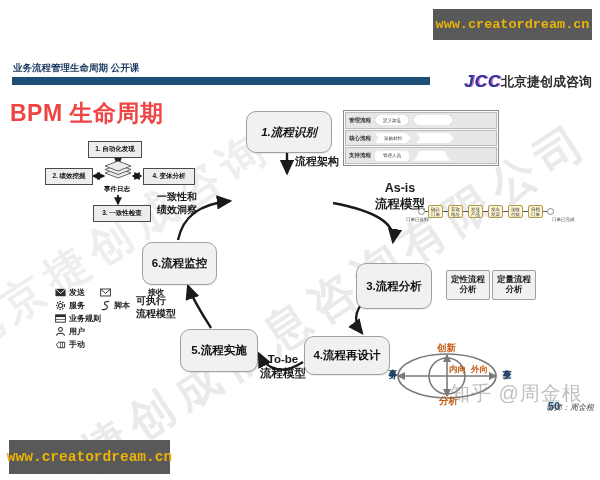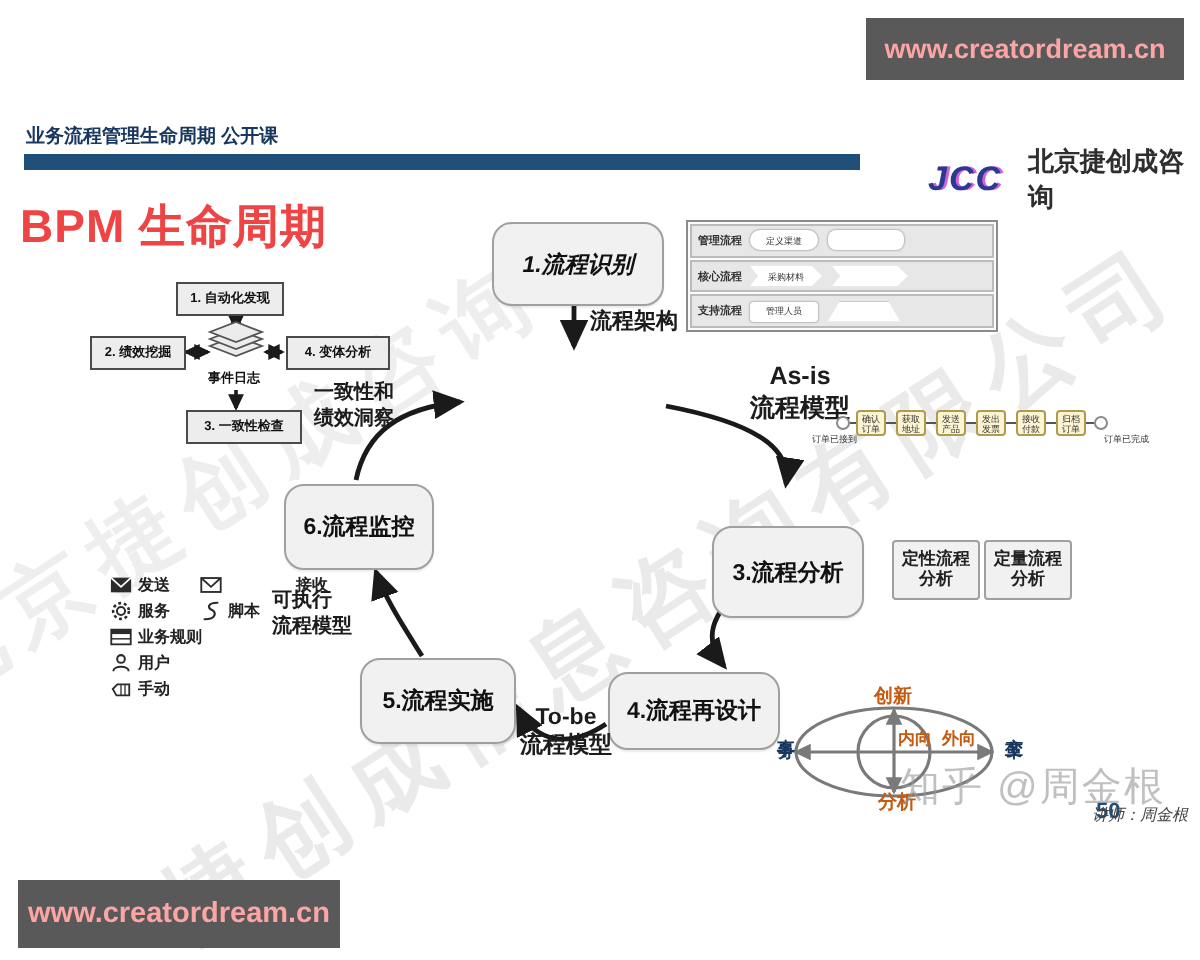--- a/index.html
+++ b/index.html
@@ -5,21 +5,21 @@
   html,body{margin:0;padding:0;}
   body{width:600px;height:480px;background:#fff;font-family:"Liberation Sans","DejaVu Sans",sans-serif;overflow:hidden;}
   #slide{position:relative;width:600px;height:480px;background:#ffffff;overflow:hidden;}
   .abs{position:absolute;}
   
   .wm{position:absolute;white-space:nowrap;font-weight:bold;pointer-events:none;z-index:0;}
   .wm-diag{font-size:46px;letter-spacing:8px;color:rgba(125,125,125,0.16);transform:rotate(-33deg);transform-origin:0 0;}
   .wm-diag2{font-size:44px;letter-spacing:8px;color:rgba(125,125,125,0.13);transform:rotate(-33deg);transform-origin:0 0;}
   .wm-zhihu{font-size:20px;font-weight:400;color:rgba(150,150,150,0.6);z-index:6;letter-spacing:1px;}
   
-  .badge{background:#595959;color:#fca5a5;display:flex;align-items:center;justify-content:center;font-weight:bold;z-index:7;}
+  .badge{background:#595959;color:#eab308;display:flex;align-items:center;justify-content:center;font-weight:bold;z-index:7;font-family:Liberation Mono, monospace;}
   .course-title{font-size:9.5px;font-weight:bold;color:#17375e;}
   .blue-bar{background:#1f4e79;}
   .logo-mark{font-size:17px;font-weight:900;font-style:italic;color:#2b3990;text-shadow:1.5px 0 0 rgba(200,70,210,0.85);letter-spacing:1px;}
   .logo-company{font-size:13px;font-weight:700;color:#2e2e2e;}
   .page-title{font-size:23px;font-weight:700;color:#ef4444;letter-spacing:.5px;}
   
   .lc-box{background:#f1f1f1;border:1.5px solid #a0a0a0;border-radius:10px;display:flex;align-items:center;justify-content:center;font-weight:bold;font-size:11.5px;color:#111;z-index:3;box-shadow:0 1px 1px rgba(0,0,0,0.08);}
   .edge-lbl{font-weight:bold;color:#1c1c1c;z-index:3;line-height:1.25;}
   .center{text-align:center;}
   
@@ -61,21 +61,21 @@
 
 <div id="slide">
 
   <div class="wm wm-diag" style="left:70px;top:432px;">捷创成信息咨询有限公司</div>
   <div class="wm wm-diag2" style="left:-55px;top:315px;">北京捷创成咨询</div>
 
   <div class="abs badge" style="left:433px;top:9px;width:159px;height:31px;font-size:13.5px;">www.creatordream.cn</div>
 
   <div class="abs course-title" style="left:13px;top:62px;">业务流程管理生命周期 公开课</div>
   <div class="abs blue-bar" style="left:12px;top:77px;width:418px;height:8px;"></div>
-  <div class="abs" style="left:464px;top:72px;display:flex;align-items:center;gap:13px;">
+  <div class="abs" style="left:464px;top:72px;display:flex;align-items:center;gap:0;">
     <span class="logo-mark">JCC</span>
     <span class="logo-company">北京捷创成咨询</span>
   </div>
 
   <div class="abs page-title" style="left:10px;top:98px;">BPM 生命周期</div>
 
   <svg class="overlay" width="600" height="480" viewBox="0 0 600 480">
     <defs>
       <marker id="ah" markerWidth="8" markerHeight="8" refX="5.5" refY="3" orient="auto-start-reverse">
         <path d="M0 0 L6.5 3 L0 6 Z" fill="#1a1a1a"></path>

